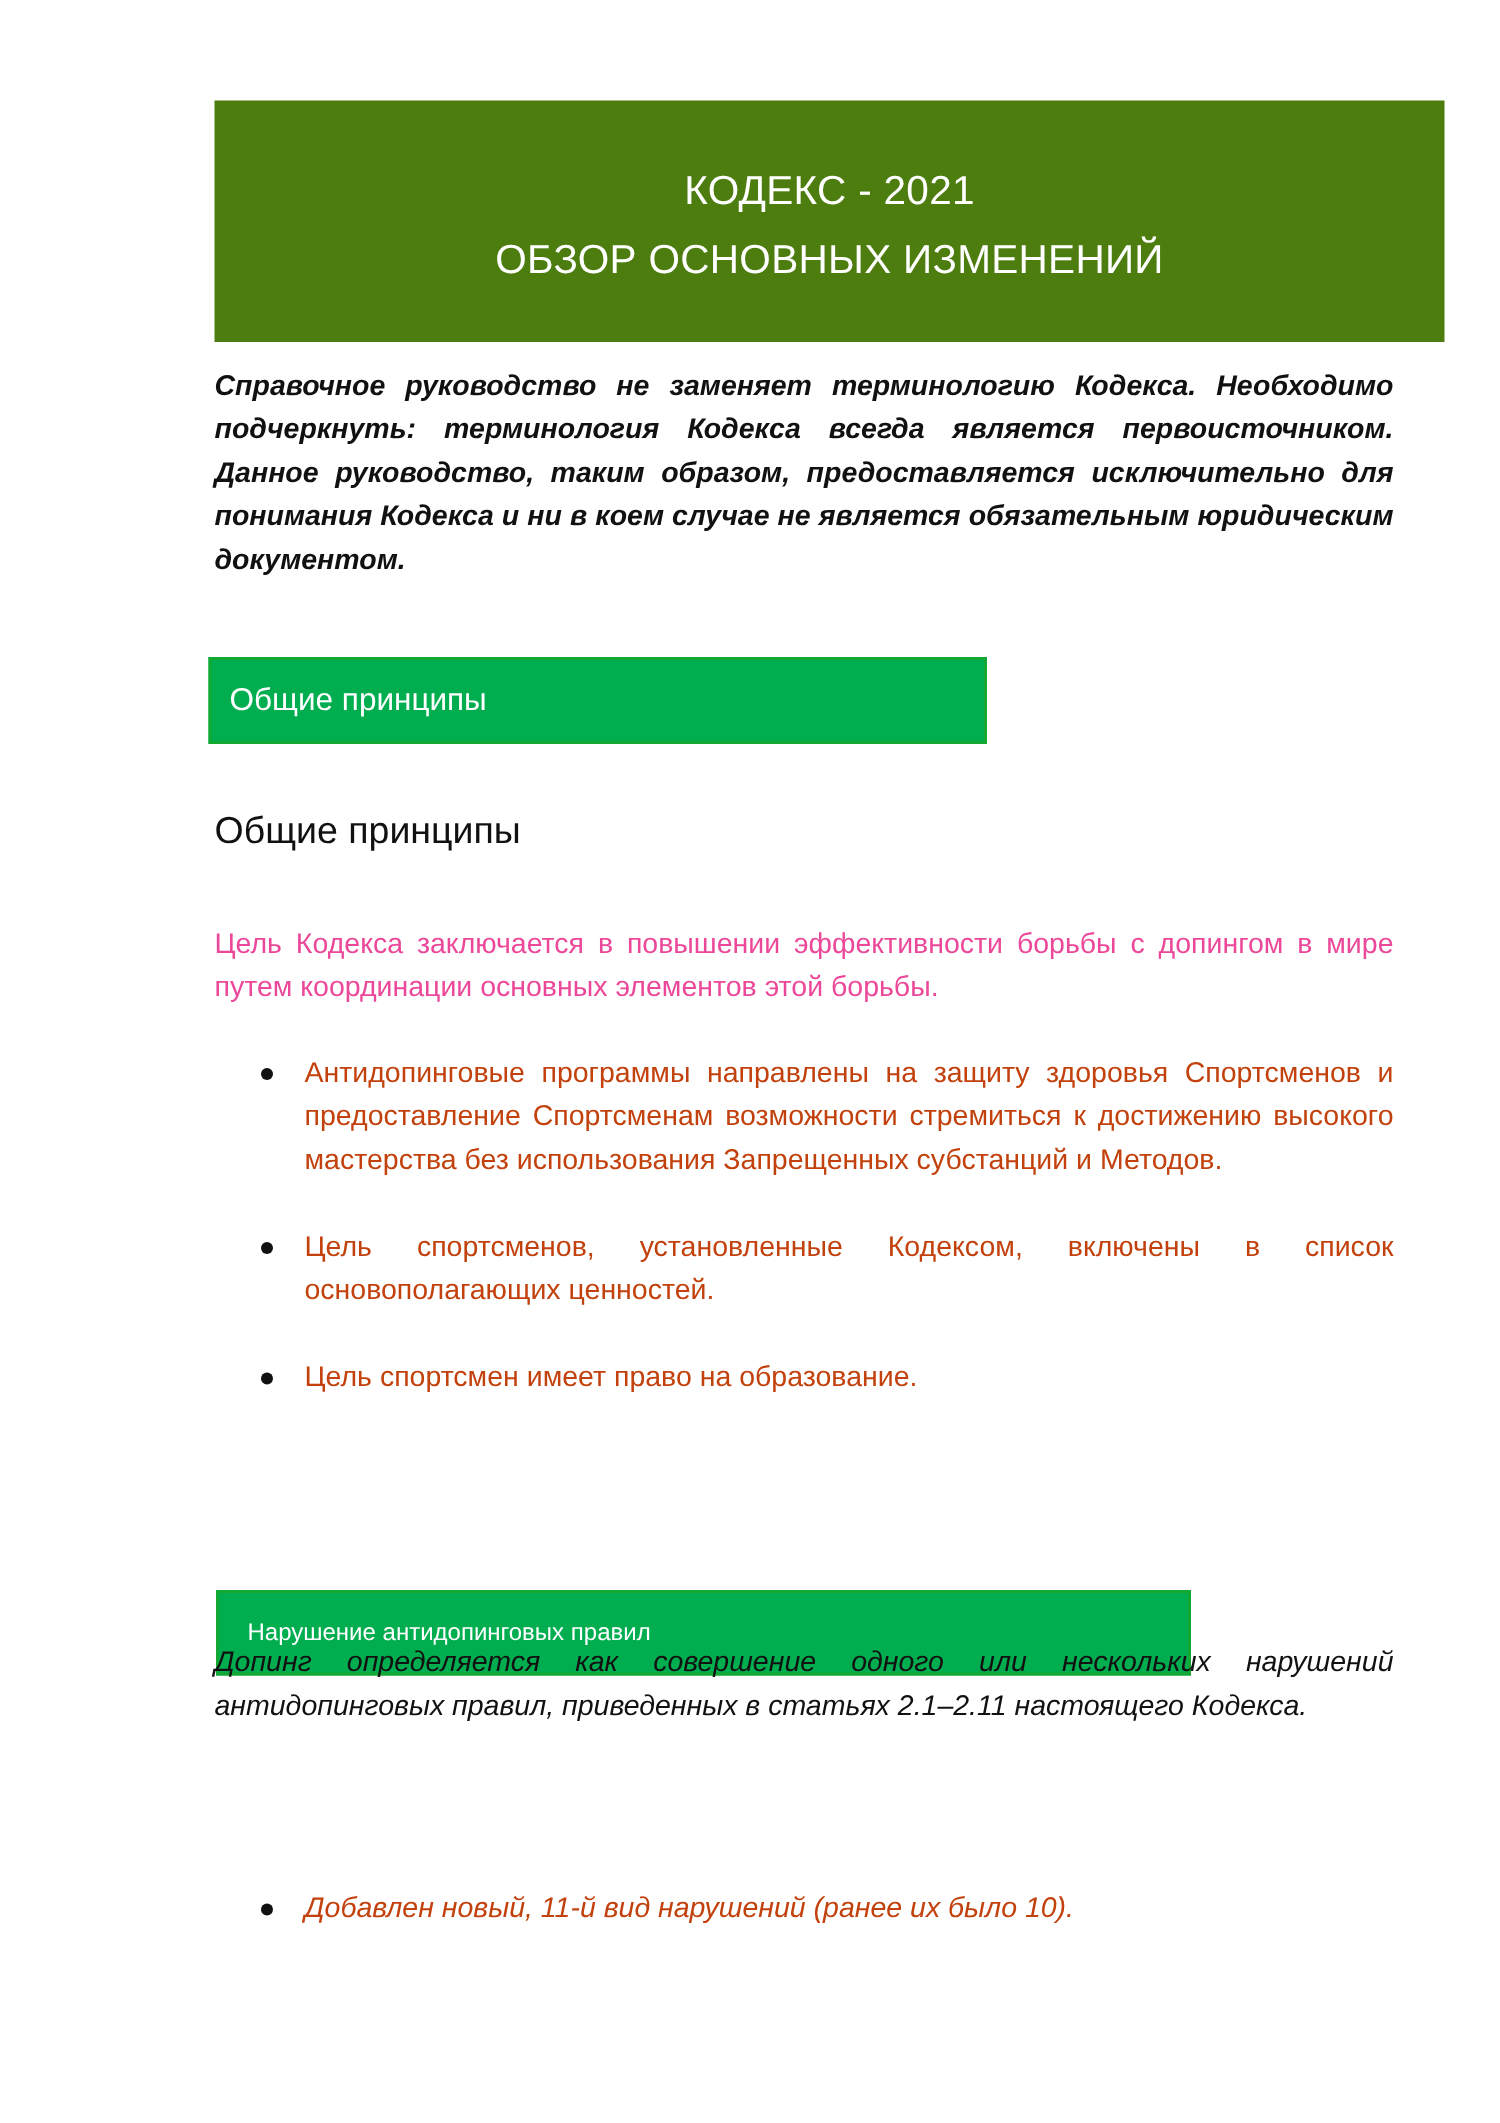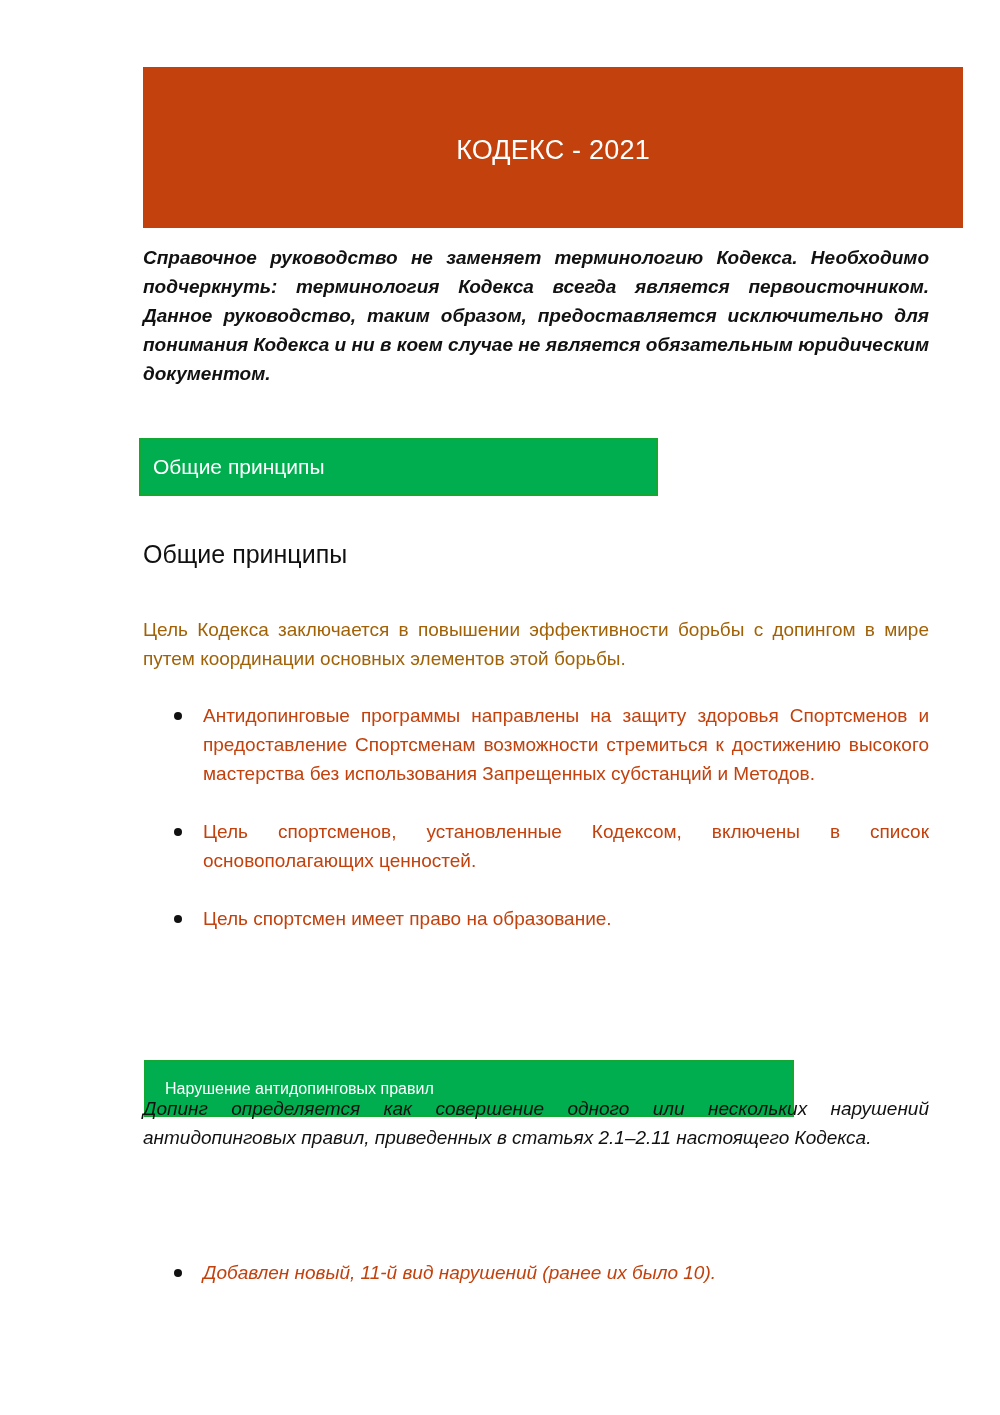--- a/index.html
+++ b/index.html
@@ -14,21 +14,21 @@
       overflow: hidden;
       font-family: "Liberation Sans", "DejaVu Sans", sans-serif;
       color: #1a1a1a;
     }
     .banner {
       position: absolute;
       left: 143px;
       top: 67px;
       width: 820px;
       height: 161px;
-      background: #c2410c;
+      background: #4d7c0f;
       color: #ffffff;
       display: flex;
       flex-direction: column;
       align-items: center;
       justify-content: center;
       text-align: center;
       font-size: 27px;
       line-height: 42px;
       letter-spacing: 0.2px;
     }
@@ -80,21 +80,21 @@
       font-size: 25px;
       color: #111111;
     }
     .para {
       position: absolute;
       left: 143px;
       width: 786px;
       font-size: 19px;
       line-height: 29px;
       text-align: justify;
-      color: #a16207;
+      color: #ec4899;
     }
     .para.intro {
       top: 615px;
     }
     .para.doping-def {
       top: 1094px;
       font-style: italic;
       color: #111111;
     }
     .bullet-list {
@@ -131,20 +131,21 @@
       height: 8px;
       border-radius: 50%;
       background: #111111;
     }
   </style>
 </head>
 <body>
 
 <div class="banner">
   <span class="line">КОДЕКС - 2021</span>
+  <span class="line">ОБЗОР ОСНОВНЫХ ИЗМЕНЕНИЙ</span>
 </div>
 
 <div class="disclaimer">Справочное руководство не заменяет терминологию Кодекса. Необходимо подчеркнуть: терминология Кодекса всегда является первоисточником. Данное руководство, таким образом, предоставляется исключительно для понимания Кодекса и ни в коем случае не является обязательным юридическим документом.</div>
 
 <div class="section-header h1">
   <span>Общие принципы</span>
 </div>
 
 <div class="subheading">Общие принципы</div>
 

